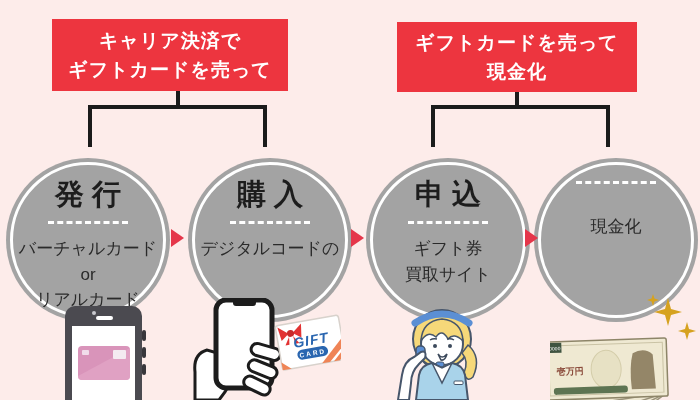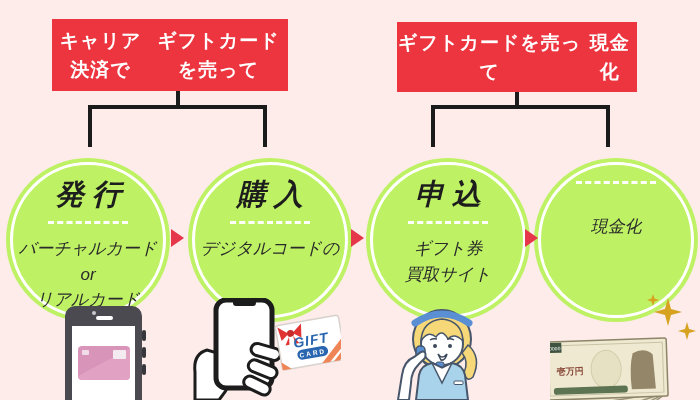--- a/index.html
+++ b/index.html
@@ -1,31 +1,31 @@
 <!DOCTYPE html>
 <html><head>
 <meta charset="utf-8">
 <style>
   html,body{margin:0;padding:0;}
   body{font-family:"Liberation Sans","DejaVu Sans",sans-serif;background:#fdecea;}
   .page{position:relative;width:700px;height:400px;background:#fdecea;overflow:hidden;}
 
   
-  .hdr{position:absolute;background:#ed353f;color:#ffffff;display:flex;flex-direction:row;
+  .hdr{position:absolute;background:#ed353f;color:#ffffff;display:flex;flex-direction:column;
        align-items:center;justify-content:center;text-align:center;font-weight:bold;
        font-size:19px;line-height:1.55;letter-spacing:1px;z-index:2;}
   .hdr-1{left:52px;top:19px;width:236px;height:72px;}
   .hdr-2{left:397px;top:22px;width:240px;height:70px;justify-content:center;}
 
   
   .conn{position:absolute;background:#1b1b1b;z-index:1;}
 
   
   .circle{position:absolute;top:158px;width:164px;height:164px;border-radius:50%;
-          background:#bef264;z-index:1;text-align:center;font-style:italic;}
+          background:#a3a3a3;z-index:1;text-align:center;}
   .circle::before{content:"";position:absolute;inset:4px;border:3px solid #ffffff;border-radius:50%;}
   .c-1{left:6px;}.c-2{left:188px;}.c-3{left:366px;}.c-4{left:534px;}
   .circle .inner{position:relative;padding-top:17px;}
   .c-title{font-size:29px;font-weight:800;color:#1d1d1d;letter-spacing:8px;padding-left:8px;}
   .c-dash{width:80px;margin:6px auto 0;border-bottom:3px dashed #ffffff;}
   .c-body{margin-top:12px;font-size:17px;color:#2a2a2a;line-height:1.5;}
   .c-4 .c-body{margin-top:30px;}
 
   
   .flow-arrow{position:absolute;top:229px;width:0;height:0;z-index:3;

